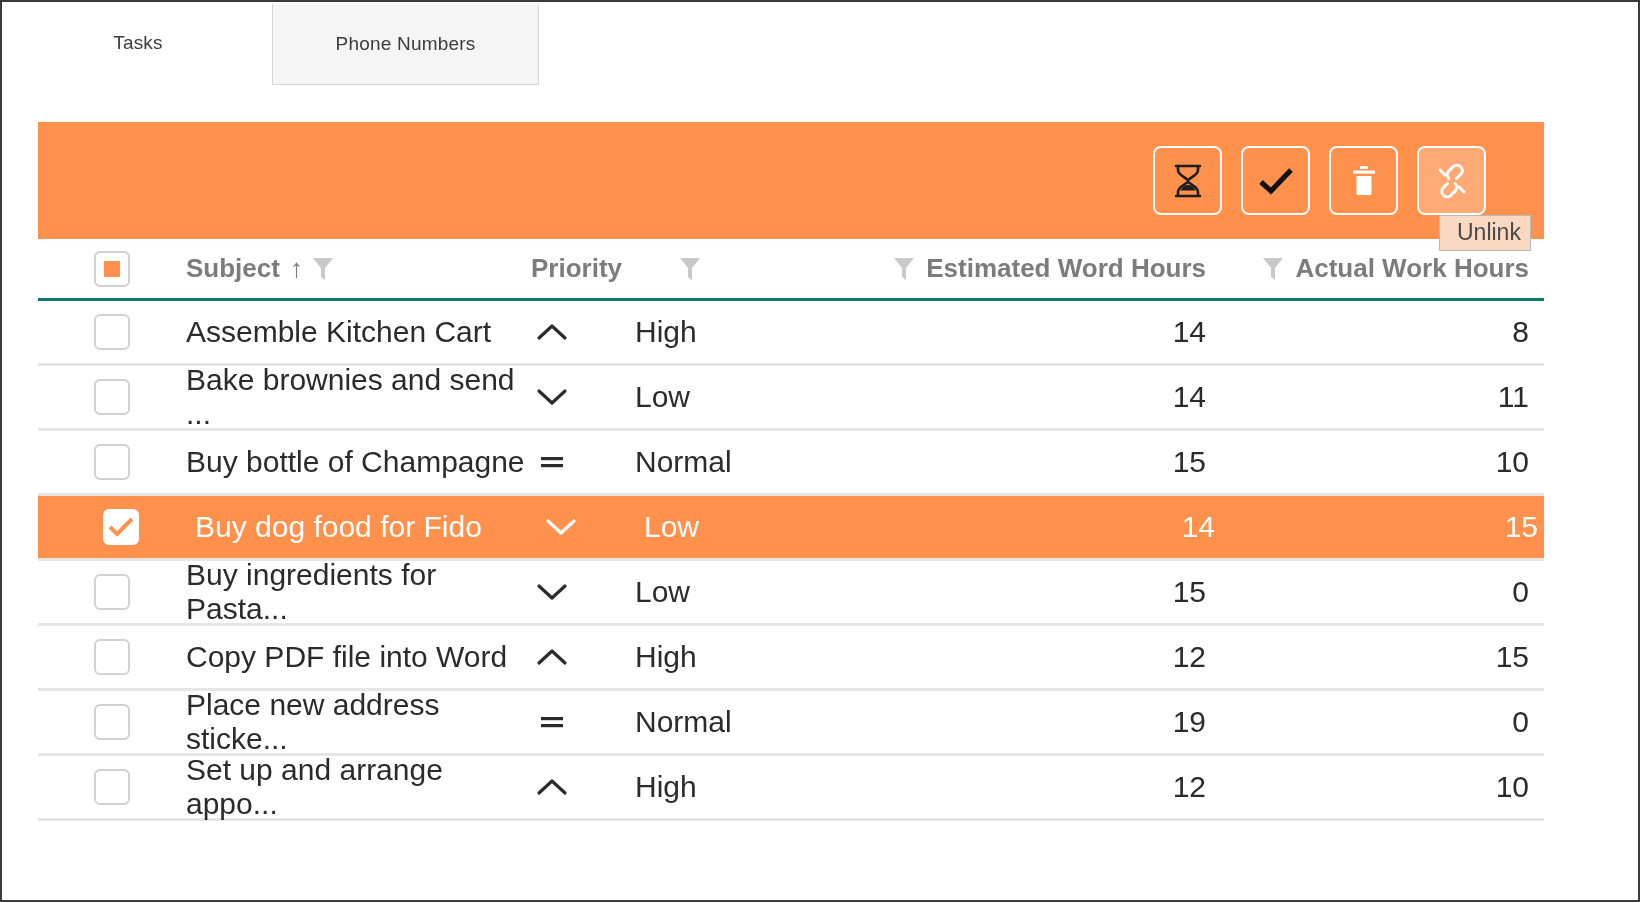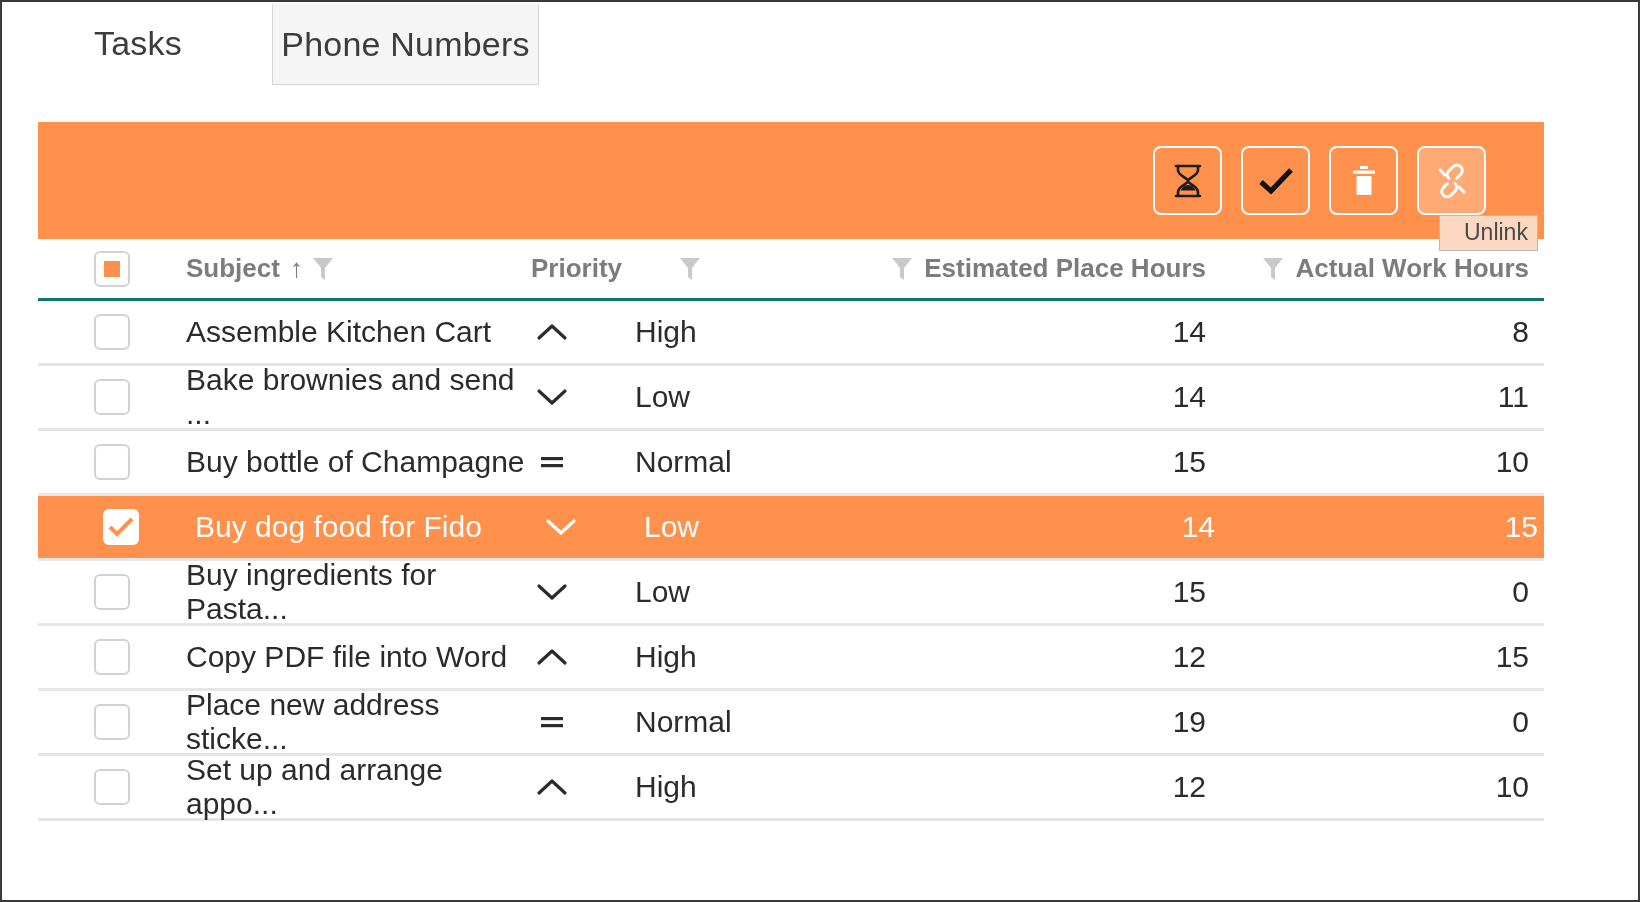--- a/index.html
+++ b/index.html
@@ -27,21 +27,21 @@
     height: 78px;
     display: flex;
     align-items: flex-start;
   }
   .tab {
     height: 78px;
     box-sizing: border-box;
     display: flex;
     align-items: center;
     justify-content: center;
-    font-size: 34px;
+    font-size: 19px;
     color: #3c3c3c;
     letter-spacing: 0.2px;
     user-select: none;
   }
   .tab.active {
     background: #ffffff;
     width: 268px;
     border-bottom: none;
   }
   .tab.inactive {
@@ -88,21 +88,21 @@
 
   
   .tooltip {
     position: absolute;
     left: 1437px;
     top: 213px;
     background: #fbd8c2;
     border: 1px solid #b9b9b9;
     color: #4a4a4a;
     font-size: 23px;
-    padding: 3px 9px 5px 24px;
+    padding: 3px 9px 5px 17px;
     white-space: nowrap;
     z-index: 40;
     line-height: 1.15;
   }
 
   
   .grid {
     position: absolute;
     left: 36px;
     top: 237px;
@@ -272,21 +272,21 @@
               <polygon points="1,2 21,2 13,12 13,24 9,21 9,12" fill="#c9c9c9"></polygon>
             </svg>
           </span>
         </div>
         <div class="hcell c-est">
           <span class="funnel-left">
             <svg width="22" height="26" viewBox="0 0 22 26">
               <polygon points="1,2 21,2 13,12 13,24 9,21 9,12" fill="#c9c9c9"></polygon>
             </svg>
           </span>
-          <span>Estimated Place Hours</span>
+          <span>Estimated Word Hours</span>
         </div>
         <div class="hcell c-act">
           <span class="funnel-left">
             <svg width="22" height="26" viewBox="0 0 22 26">
               <polygon points="1,2 21,2 13,12 13,24 9,21 9,12" fill="#c9c9c9"></polygon>
             </svg>
           </span>
           <span>Actual Work Hours</span>
         </div>
       </div>

